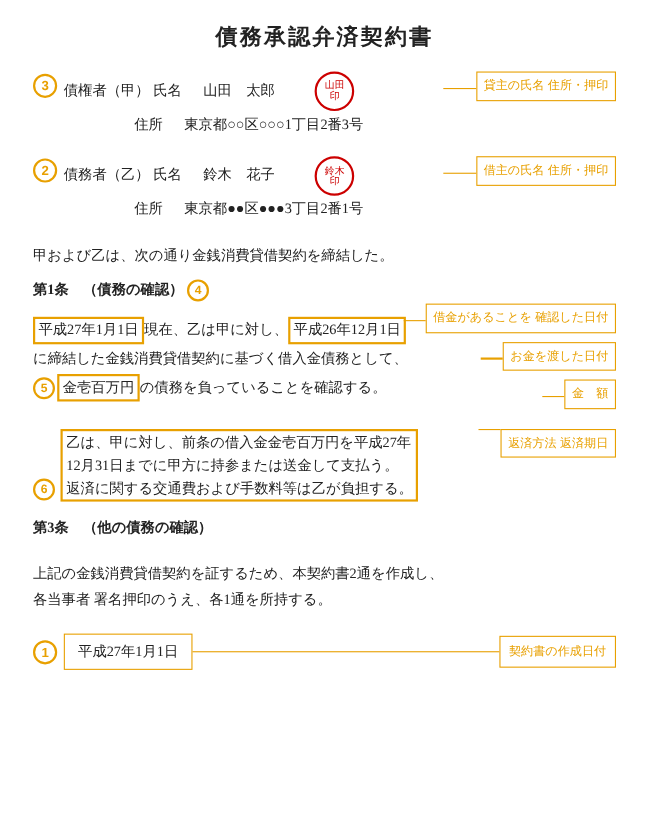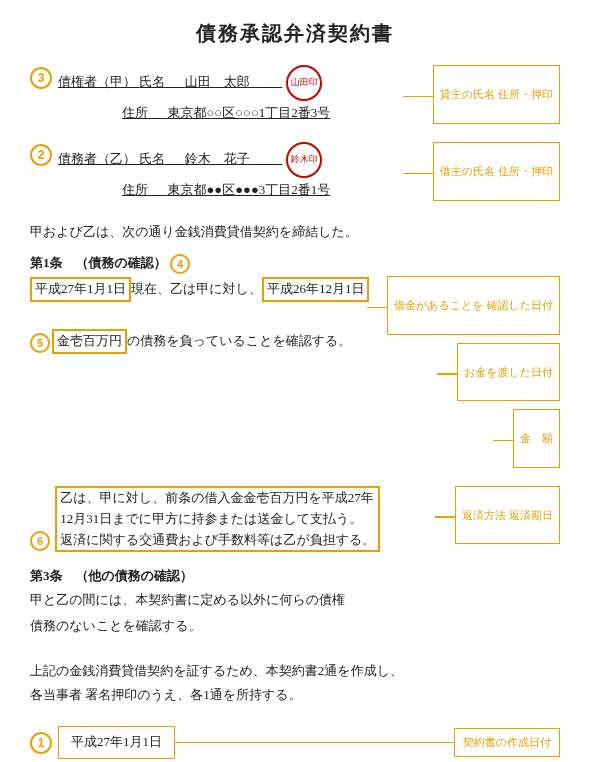--- a/index.html
+++ b/index.html
@@ -43,26 +43,25 @@
       font-size: 12px;
       margin-right: 6px;
       margin-top: 2px;
       flex-shrink: 0;
       font-family: sans-serif;
     }
 
     .party-info {
       flex: 1;
       line-height: 1.8;
-      text-decoration: underline;
     }
 
     .seal {
       display: inline-flex;
-      flex-direction: row;
+      flex-direction: column;
       align-items: center;
       justify-content: center;
       width: 36px;
       height: 36px;
       border-radius: 50%;
       border: 2px solid #c00;
       color: #c00;
       font-size: 9px;
       margin: 0 4px;
       line-height: 1.1;
@@ -134,21 +133,21 @@
       padding: 3px 8px;
       text-align: center;
       font-family: sans-serif;
       white-space: nowrap;
     }
 
     .anno-box {
       border: 1.5px solid #e8a000;
       color: #e8a000;
       font-size: 11px;
-      padding: 20px 6px;
+      padding: 4px 6px;
       text-align: center;
       line-height: 1.5;
       margin-bottom: 4px;
       font-family: sans-serif;
       white-space: nowrap;
     }
 
     .connector-line {
       width: 30px;
       height: 1.5px;
@@ -233,24 +232,24 @@
   </div>
 </div>
 
 <div style="margin: 10px 0 10px 0; line-height:1.9;">甲および乙は、次の通り金銭消費貸借契約を締結した。</div>
 
 <div class="article">
   <div class="article-title">
     <span>第1条　（債務の確認）</span>
     <span class="num-badge">4</span>
   </div>
-  <div style="display:flex; align-items:flex-start;">
+  <div style="display:flex; align-items:center;">
     <div style="flex:1; line-height:2;">
       <span class="highlight-inline">平成27年1月1日</span><span>現在、乙は甲に対し、</span><span class="highlight-inline">平成26年12月1日</span><br>
-      <br>
+      <span>に締結した金銭消費貸借契約に基づく借入金債務として、</span><br>
       <span class="num-badge">5</span><span class="highlight-inline">金壱百万円</span><span>の債務を負っていることを確認する。</span>
     </div>
     <div style="display:flex; flex-direction:column; align-items:flex-end; margin-left:8px; width:110px;">
       <div style="display:flex; align-items:center; margin-bottom:4px;">
         <div style="width:20px; height:1.5px; background:#e8a000;"></div>
         <div class="anno-box">借金があることを
 確認した日付</div>
       </div>
       <div style="display:flex; align-items:center; margin-bottom:4px;">
         <div style="width:20px; height:1.5px; background:#e8a000;"></div>
@@ -265,32 +264,30 @@
 </div>
 
 <div class="article">
   <div style="display:flex; align-items:flex-start;">
     <div style="flex:1; line-height:2;">
       <span class="num-badge">6</span>
       <span class="highlight-inline" style="white-space:pre-line;">乙は、甲に対し、前条の借入金金壱百万円を平成27年
 12月31日までに甲方に持参または送金して支払う。
 返済に関する交通費および手数料等は乙が負担する。</span>
     </div>
-    <div style="display:flex; align-items:center; margin-left:8px;">
+    <div style="display:flex; margin-left:8px;">
       <div style="width:20px; height:1.5px; background:#e8a000;"></div>
       <div class="anno-box">返済方法
 返済期日</div>
     </div>
   </div>
 </div>
 
 <div class="article">
   <div class="article-title">第3条　（他の債務の確認）</div>
-  <div style="line-height:2; white-space:pre-line;">甲と乙の間には、本契約書に定める以外に何らの債権
-債務のないことを確認する。</div>
 </div>
 
 <div class="footer-section">
   <div style="white-space:pre-line; line-height:1.9;">上記の金銭消費貸借契約を証するため、本契約書2通を作成し、
 各当事者 署名押印のうえ、各1通を所持する。</div>
   <div class="bottom-row">
     <div class="party-badge" style="margin-right:6px;">1</div>
     <div class="date-box">平成27年1月1日</div>
     <div class="date-line"></div>
     <div class="anno-right">契約書の作成日付</div>

